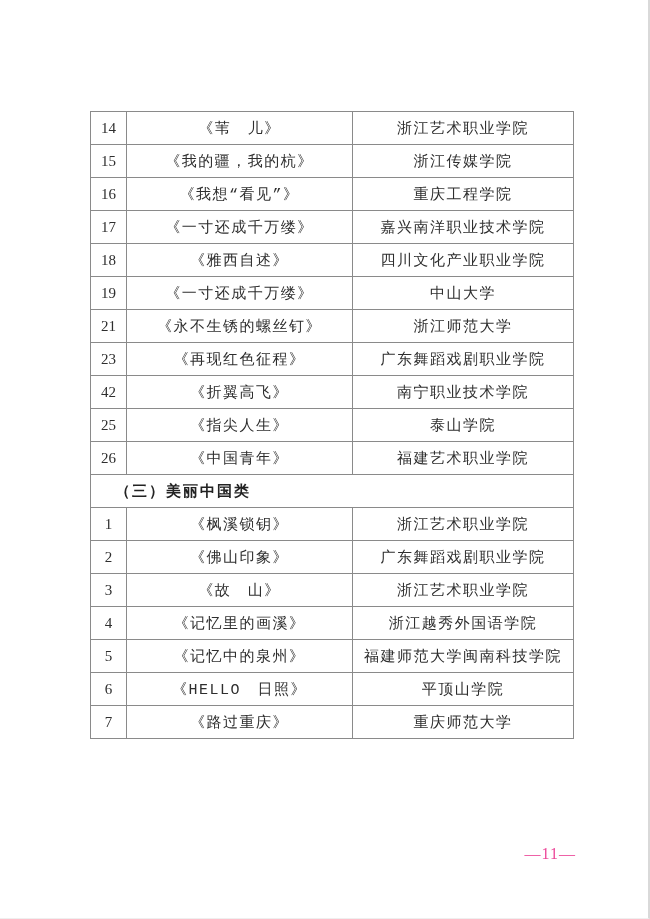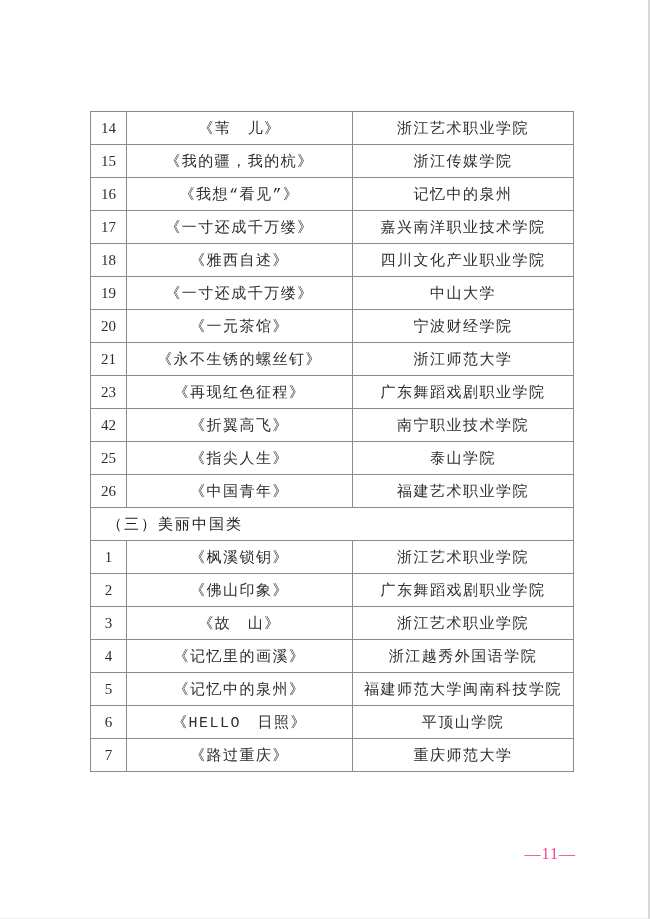--- a/index.html
+++ b/index.html
@@ -41,22 +41,22 @@
     vertical-align: middle;
     white-space: nowrap;
     overflow: hidden;
   }
   td.cell-title, td.cell-inst {
     letter-spacing: 1.5px;
     font-family: Liberation Mono, monospace;
   }
   tr.section-header td {
     text-align: left;
-    padding-left: 16px;
-    font-weight: normal;
+    padding-left: 24px;
+    font-weight: bold;
     letter-spacing: 2px;
     font-size: 15px;
     color: #222222;
   }
   .page-num {
     position: absolute;
     top: 845px;
     right: 72px;
     font-size: 16px;
     letter-spacing: 1px;
@@ -80,41 +80,36 @@
           <td class="cell-inst">浙江艺术职业学院</td>
         </tr>
         <tr>
           <td class="cell-no">15</td>
           <td class="cell-title">《我的疆，我的杭》</td>
           <td class="cell-inst">浙江传媒学院</td>
         </tr>
         <tr>
           <td class="cell-no">16</td>
           <td class="cell-title">《我想“看见”》</td>
-          <td class="cell-inst">记忆中的泉州</td>
+          <td class="cell-inst">重庆工程学院</td>
         </tr>
         <tr>
           <td class="cell-no">17</td>
           <td class="cell-title">《一寸还成千万缕》</td>
           <td class="cell-inst">嘉兴南洋职业技术学院</td>
         </tr>
         <tr>
           <td class="cell-no">18</td>
           <td class="cell-title">《雅西自述》</td>
           <td class="cell-inst">四川文化产业职业学院</td>
         </tr>
         <tr>
           <td class="cell-no">19</td>
           <td class="cell-title">《一寸还成千万缕》</td>
           <td class="cell-inst">中山大学</td>
-        </tr>
-        <tr>
-          <td class="cell-no">20</td>
-          <td class="cell-title">《一元茶馆》</td>
-          <td class="cell-inst">宁波财经学院</td>
         </tr>
         <tr>
           <td class="cell-no">21</td>
           <td class="cell-title">《永不生锈的螺丝钉》</td>
           <td class="cell-inst">浙江师范大学</td>
         </tr>
         <tr>
           <td class="cell-no">23</td>
           <td class="cell-title">《再现红色征程》</td>
           <td class="cell-inst">广东舞蹈戏剧职业学院</td>

